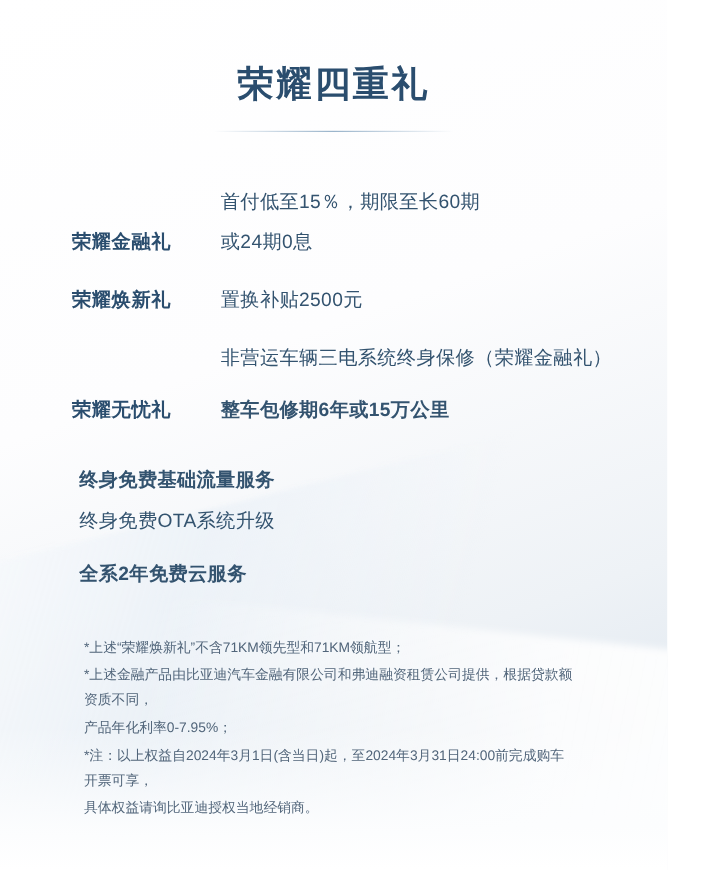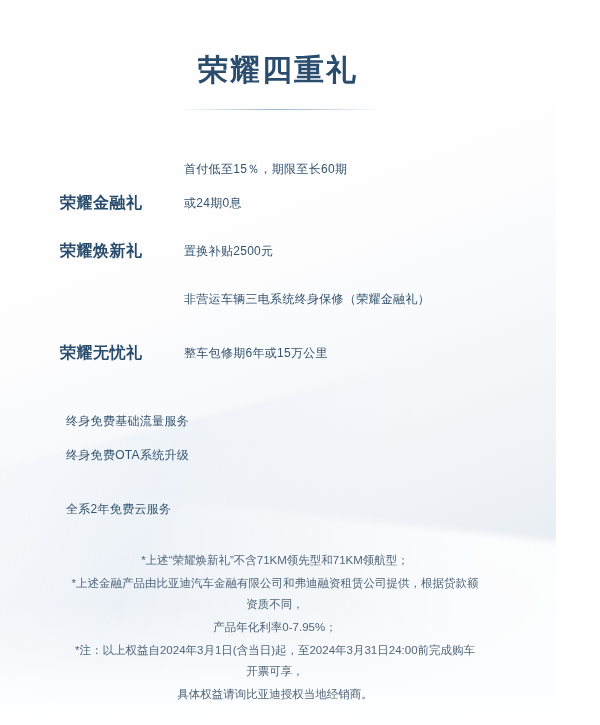--- a/index.html
+++ b/index.html
@@ -87,39 +87,39 @@
     font-weight: bold;
     line-height: 34px;
     letter-spacing: 0.5px;
   }
   .benefit-lines {
     flex: 1 1 auto;
     padding-left: 6px;
   }
   .benefit-line {
     color: #33536f;
-    font-size: 12px;
+    font-size: 16px;
     line-height: 34px;
     letter-spacing: 0.3px;
     white-space: nowrap;
   }
   .benefit-line.spaced {
-    margin-top: 20px;
+    margin-top: 10px;
+    font-weight: bold;
   }
   .benefit-row.gap {
     margin-top: 14px;
   }
 
   .notes {
-    margin-top: 24px;
+    margin-top: 34px;
     padding: 0 76px 0 70px;
     color: #51657a;
     font-size: 11.5px;
     line-height: 21px;
-    text-align: center;
   }
   .note-item {
     margin-bottom: 2px;
   }
   .note-cont {
     margin-bottom: 2px;
   }
 </style>
 </head>
 <body>

